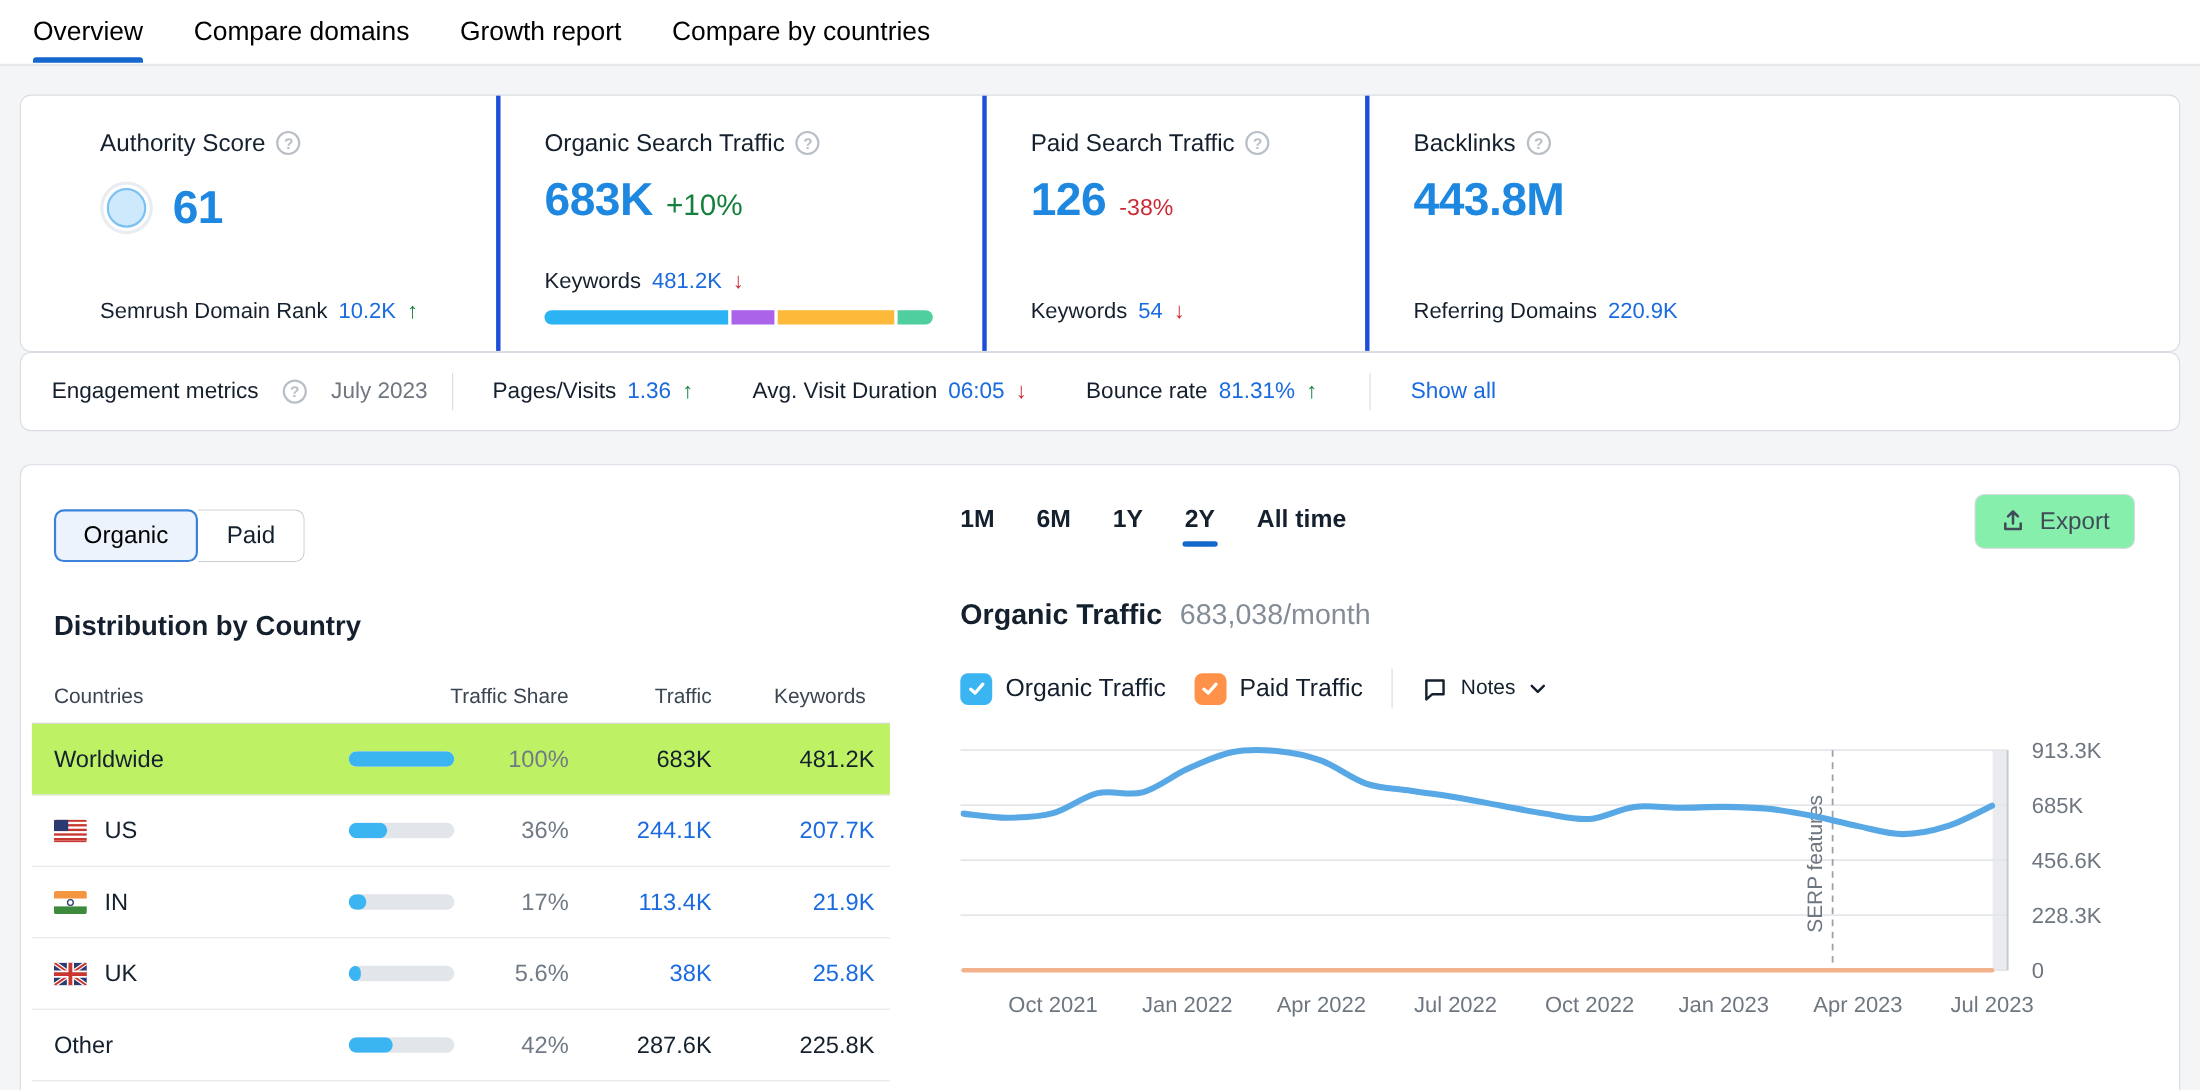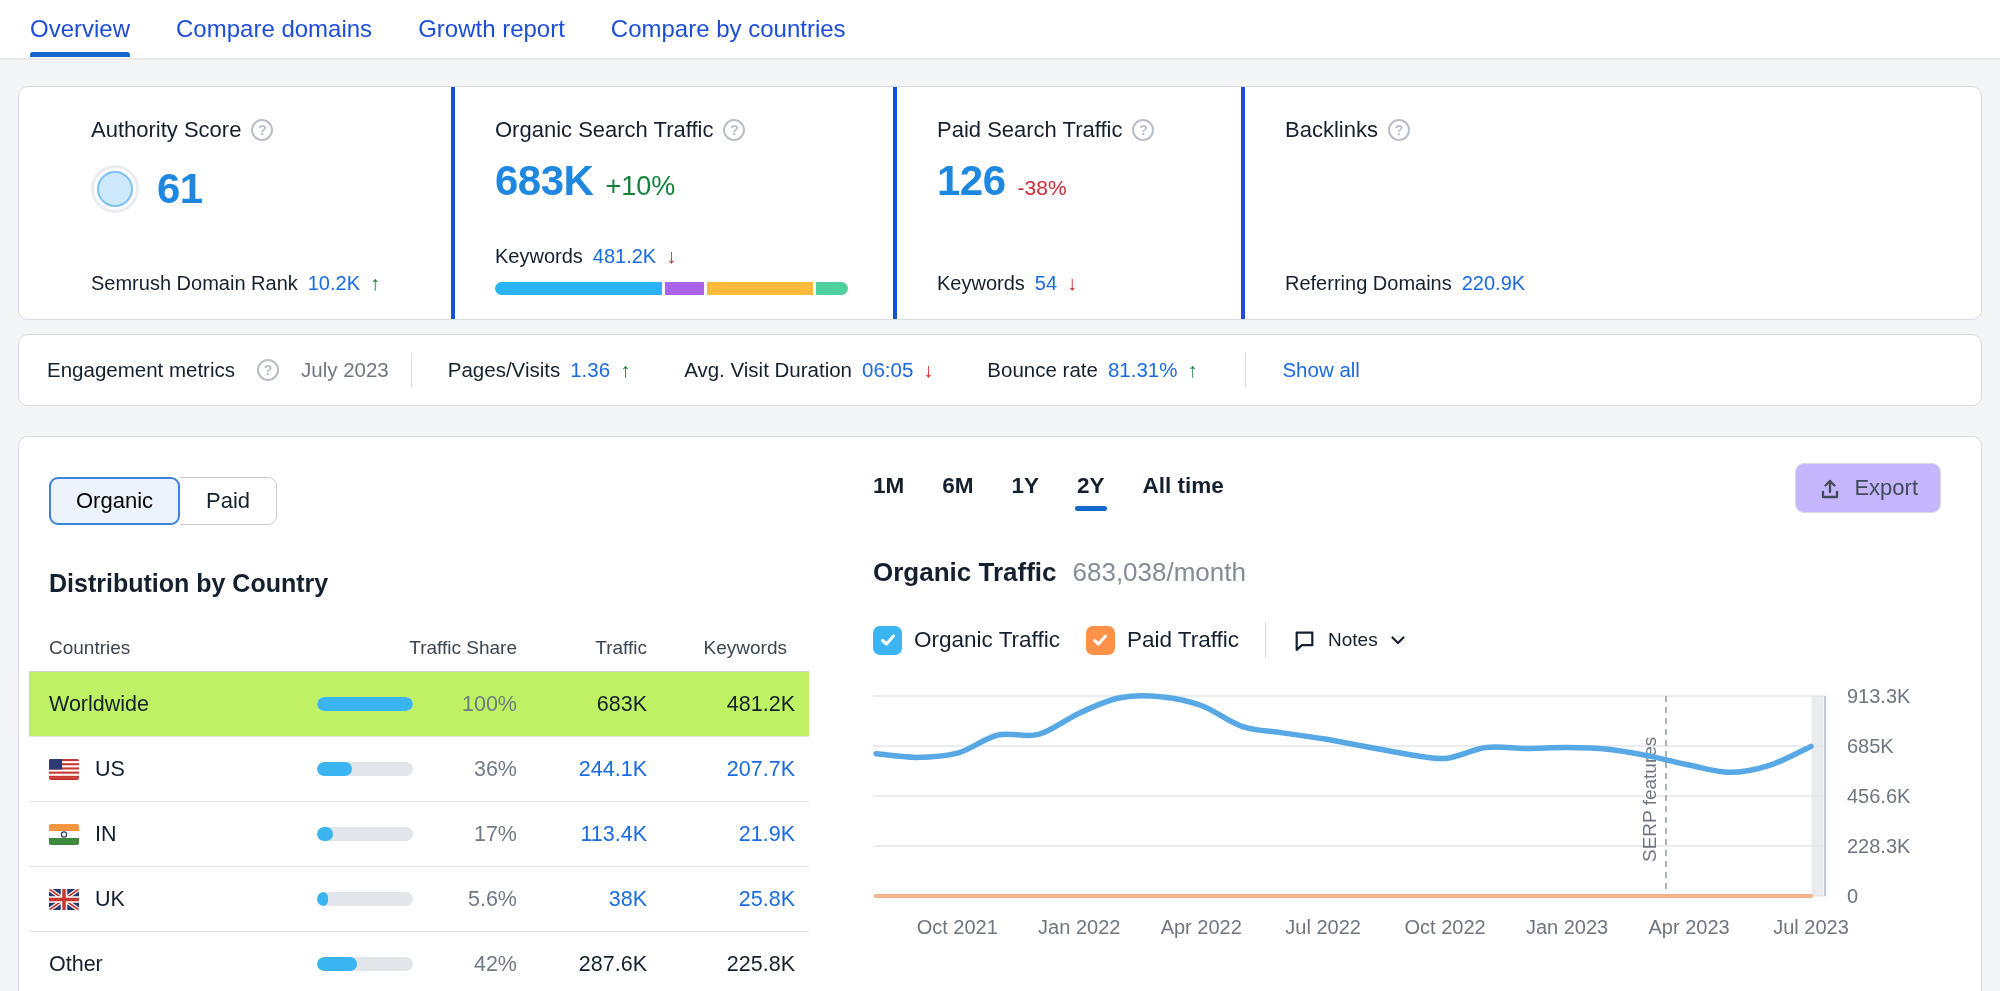--- a/index.html
+++ b/index.html
@@ -2,21 +2,21 @@
 <html><head>
 <meta charset="utf-8">
 <style>
   * { margin:0; padding:0; box-sizing:border-box; }
   html,body { width:2000px; height:991px; overflow:hidden; background:#f4f5f7;
     font-family:"Liberation Sans", sans-serif; color:#15202e; }
 
   
   .tabbar { background:#fff; height:60px; display:flex; align-items:center;
     padding:0 0 0 30px; gap:46px; border-bottom:2px solid #e7e8ea; }
-  .tab { font-size:24px; font-weight:500; color:#1d4ed8; position:relative;
+  .tab { font-size:24px; font-weight:500; color:#000000; position:relative;
     height:56px; display:flex; align-items:center; cursor:pointer; }
   .tab.active::after { content:""; position:absolute; left:0; right:0; bottom:0;
     height:5px; background:#1467cc; border-radius:3px 3px 0 0; }
 
   
   .card { background:#fff; border:1px solid #d9dde3; border-radius:10px; margin:0 18px; }
 
   
   .metrics { margin-top:26px; height:234px; display:flex;padding-left:24px; }
   .mcol { display:flex; flex-direction:column; padding:30px 30px 24px 40px; }
@@ -37,21 +37,21 @@
   .gauge-row { display:flex; align-items:center; gap:18px; margin-top:22px; }
   .gauge-outer { width:48px; height:48px; border-radius:50%; border:3px solid #e9edf1;
     display:flex; align-items:center; justify-content:center; }
   .gauge-inner { width:36px; height:36px; border-radius:50%; background:#cfe9fc; border:2.5px solid #7cc1f2; }
   .kw-bar { display:flex; gap:3px; height:13px; margin-top:14px; width:355px; }
   .kw-seg { height:13px; }
   .kw-seg:first-child { border-radius:7px 0 0 7px; }
   .kw-seg:last-child { border-radius:0 7px 7px 0; }
 
   
-  .engage { margin-top:14px; height:72px; display:flex; align-items:center;
+  .engage { height:72px; display:flex; align-items:center;
     padding:0 28px; gap:22px; font-size:20.5px; }
   .engage .period { color:#6f7781; }
   .vdiv { width:1px; height:34px; background:#d9dbdf; }
   .stat { display:flex; align-items:center; gap:10px; }
   .estats { display:flex; align-items:center; gap:54px; margin-left:14px; margin-right:26px; }
 
   
   .info-ic { width:22px; height:22px; border-radius:50%; border:2px solid #b9bfc7;
     color:#b9bfc7; font-size:14px; font-weight:bold; display:inline-flex;
     align-items:center; justify-content:center; cursor:pointer; flex:0 0 auto; }
@@ -80,22 +80,22 @@
   .share-track { width:96px; height:14px; border-radius:7px; background:#e2e5e9; overflow:hidden; }
   .share-fill { height:14px; border-radius:7px; background:#3bb4f2; min-width:11px; }
   .flag { width:30px; height:21px; border-radius:2px; overflow:hidden; display:inline-flex; flex:0 0 auto; }
 
   
   .right-pane { flex:1; padding:36px 40px 0 64px; position:relative; }
   .ranges { display:flex; align-items:center; gap:38px; }
   .range { font-size:22.5px; font-weight:bold; position:relative; padding-bottom:12px; cursor:pointer; }
   .range.active::after { content:""; position:absolute; left:-2px; right:-2px; bottom:0;
     height:5px; border-radius:3px; background:#1467cc; }
-  .export-btn { position:absolute; right:40px; top:26px; display:flex; align-items:flex-end; gap:12px;
-    border:1px solid #d7dade; border-radius:9px; background:#c4b5fd; padding:11px 22px;
+  .export-btn { position:absolute; right:40px; top:26px; display:flex; align-items:flex-start; gap:12px;
+    border:1px solid #d7dade; border-radius:9px; background:#86efac; padding:11px 22px;
     font-size:22px; color:#404b59; cursor:pointer; }
   .ot-title-row { display:flex; align-items:baseline; gap:16px; margin-top:46px; }
   .ot-title { font-size:26px; font-weight:bold; }
   .ot-sub { font-size:26px; color:#848c96; }
   .legend-row { display:flex; align-items:center; gap:26px; margin-top:34px; }
   .leg-item { display:flex; align-items:center; gap:12px; font-size:22.5px; cursor:pointer; }
   .chk { width:29px; height:29px; border-radius:7px; display:flex; align-items:center; justify-content:center; }
   .notes { display:flex; align-items:center; gap:11px; font-size:19px; cursor:pointer; }
   .chart-wrap { margin-top:26px; }
 </style>
@@ -163,20 +163,23 @@
       <span class="sub-label">Keywords</span>
       <span class="link">54</span>
       <span class="arrow-down">↓</span>
     </div>
   </div>
 
   <div class="mcol c4">
     <div class="mlabel-row">
       <span class="mlabel">Backlinks</span>
       <span class="info-ic">?</span>
+    </div>
+    <div class="big-row">
+      <span class="big-num">443.8M</span>
     </div>
     <div class="sub-row">
       <span class="sub-label">Referring Domains</span>
       <span class="link">220.9K</span>
     </div>
   </div>
 </div>
 
 <div class="card engage">
   <span>Engagement metrics</span>

